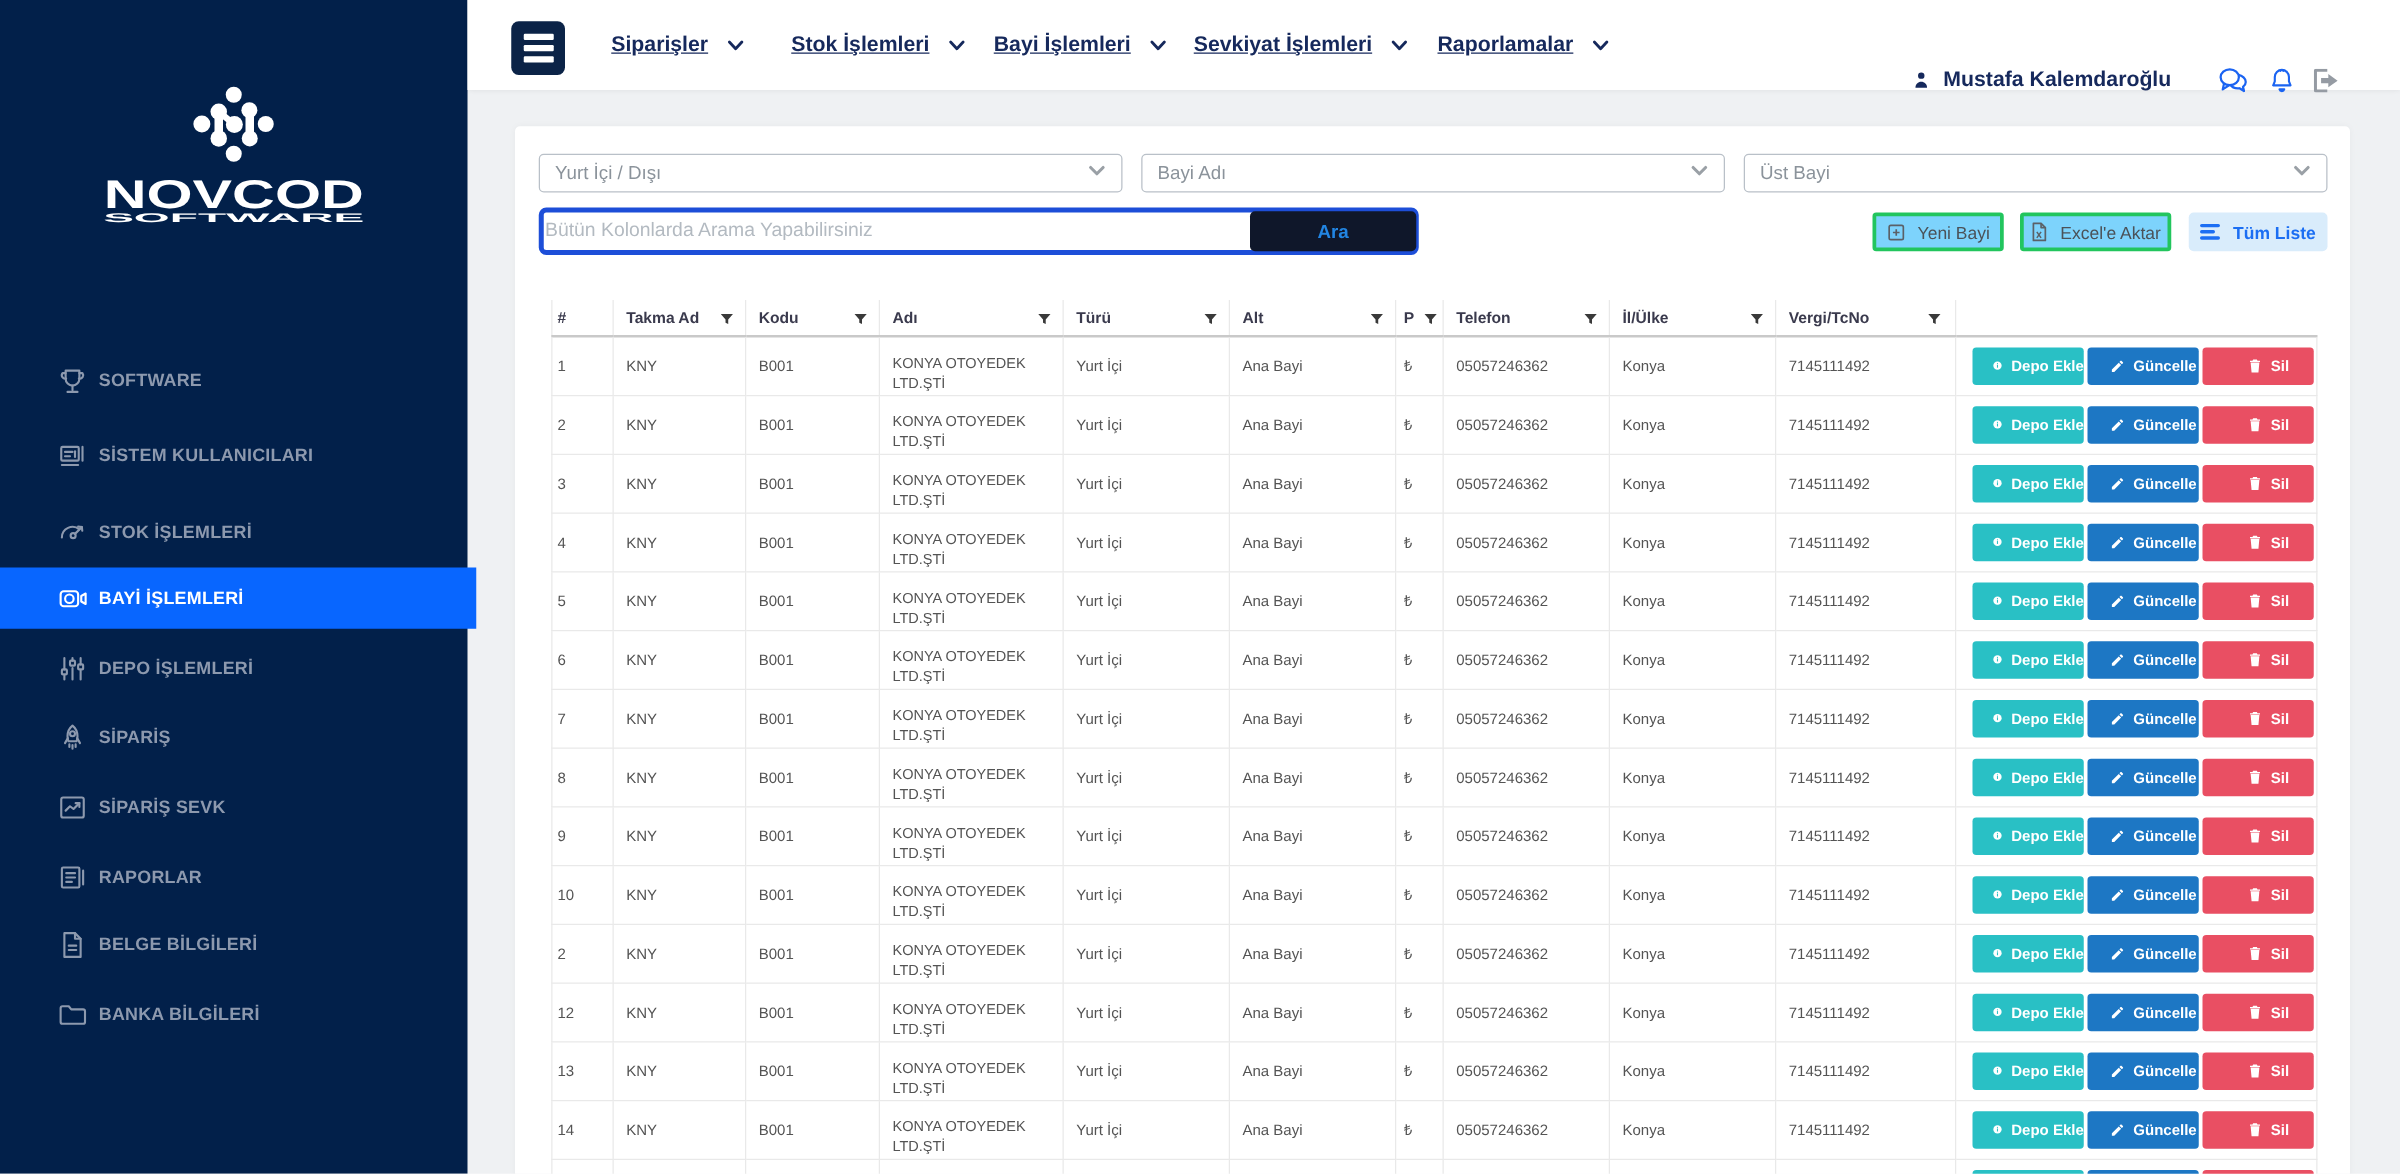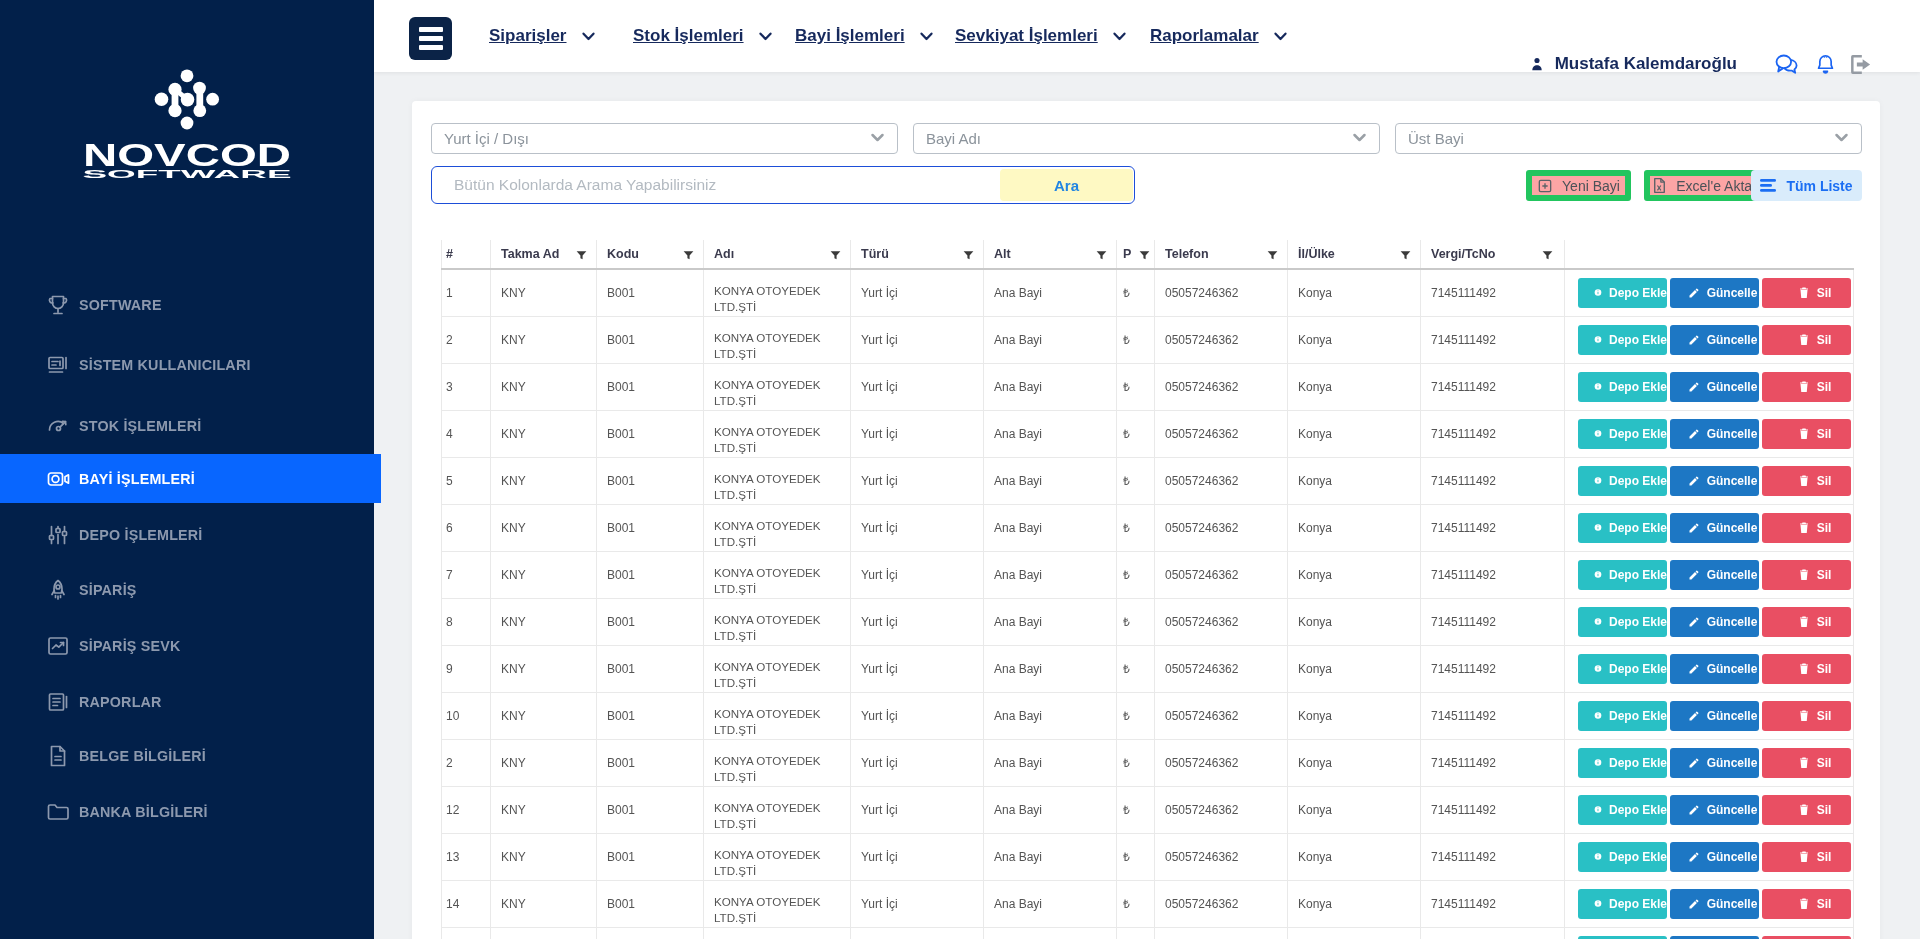--- a/index.html
+++ b/index.html
@@ -19,23 +19,23 @@
 #navbar{position:absolute;left:374px;top:0;width:1546px;height:72px;background:#fff;box-shadow:0 1px 4px rgba(0,0,0,.07);z-index:2;}
 #hamburger{position:absolute;left:409px;top:17px;width:43px;height:43px;background:#0b2347;border-radius:6px;z-index:5;display:flex;flex-direction:column;align-items:center;justify-content:center;gap:4.2px;}
 #hamburger i{display:block;width:24px;height:4.6px;background:#fff;border-radius:1px;}
 .navitem{position:absolute;top:0;height:72px;display:flex;align-items:center;color:#16295c;font-size:17px;font-weight:bold;z-index:5;text-decoration:underline;}
 .navitem svg{margin-left:13px;}
 #userarea{position:absolute;top:0;height:72px;right:0;display:flex;align-items:center;z-index:5;margin-top:28px;}
 
 #card{position:absolute;left:412px;top:101px;width:1468px;height:880px;background:#fff;border-radius:4px;box-shadow:0 0 6px rgba(0,0,0,.04);}
 .sel{position:absolute;top:123px;height:31px;border:1px solid #b9c0c8;border-radius:4px;background:#fff;display:flex;align-items:center;padding:0 12px;color:#8b939b;font-size:15px;}
 .sel .chev{margin-left:auto;}
-#searchinput{position:absolute;left:431px;top:166px;width:704px;height:38px;border:1px solid #1d4ed8;border-radius:6px;background:#fff;display:flex;align-items:center;padding-left:22px;color:#b3bac1;font-size:15.5px;}
-#arabtn{position:absolute;left:1000px;top:169px;width:133px;height:32px;background:#fef9c3;border-radius:4px;color:#2285e2;font-size:15px;font-weight:bold;display:flex;align-items:center;justify-content:center;}
-.obtn{position:absolute;top:170px;height:31px;border:6px solid #22c55e;border-radius:3px;background:#fca5a5;color:#4b5258;font-size:14px;display:flex;align-items:center;justify-content:center;gap:9px;margin-left:28px;}
+#searchinput{position:absolute;left:431px;top:166px;width:704px;height:38px;border:4px solid #1d4ed8;border-radius:6px;background:#fff;display:flex;align-items:center;padding-left:1px;color:#b3bac1;font-size:15.5px;}
+#arabtn{position:absolute;left:1000px;top:169px;width:133px;height:32px;background:#0f172a;border-radius:4px;color:#2285e2;font-size:15px;font-weight:bold;display:flex;align-items:center;justify-content:center;}
+.obtn{position:absolute;top:170px;height:31px;border:3px solid #22c55e;border-radius:3px;background:#7dd3fc;color:#4b5258;font-size:14px;display:flex;align-items:center;justify-content:center;gap:9px;}
 #tumliste{position:absolute;left:1751px;top:170px;width:111px;height:31px;background:#d9ecfb;border-radius:4px;color:#1b6ef3;font-size:14px;font-weight:bold;display:flex;align-items:center;justify-content:center;gap:10px;}
 
 #tbl{position:absolute;left:441px;top:240px;width:1412px;border-collapse:collapse;table-layout:fixed;}
 #tbl th{height:29px;font-size:12.5px;font-weight:bold;color:#3a3a4d;text-align:left;padding:0 4px 0 10px;border-left:1px solid #e9e9e9;border-right:1px solid #e9e9e9;border-bottom:2px solid #c9c9c9;position:relative;}
 #tbl th .fun{position:absolute;right:8px;top:9px;}
 #tbl td{height:47px;font-size:12px;color:#545454;padding:0 4px 0 10px;border:1px solid #e9e9e9;background:#fff;}
 #tbl td.adi{font-size:11.6px;line-height:16px;padding-top:13px;}
 #tbl td.num{padding-left:4px;}
 #tbl th.numh{padding-left:4px;}
 #tbl td.act{padding:0 0 0 13px;border-right:1px solid #e9e9e9;white-space:nowrap;}

